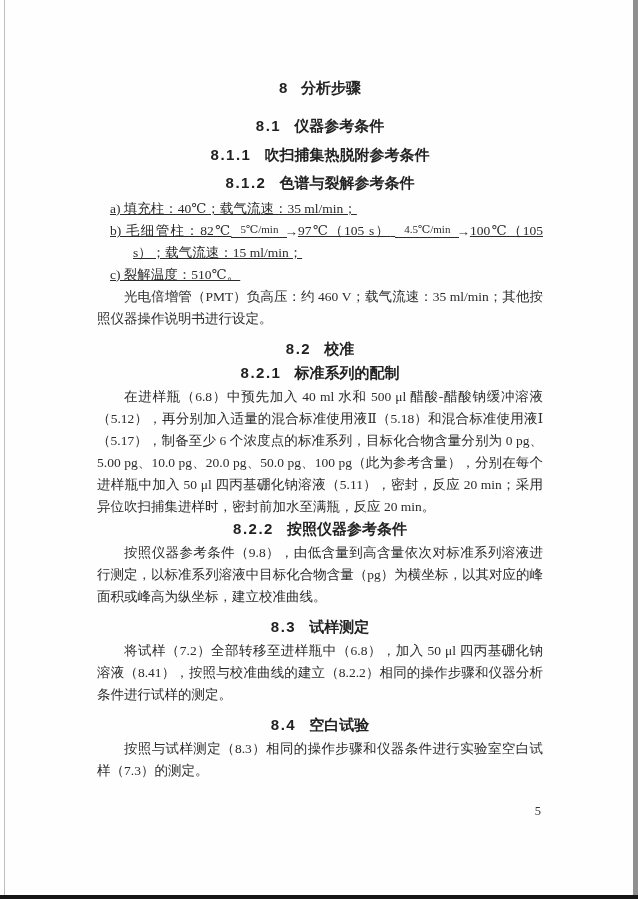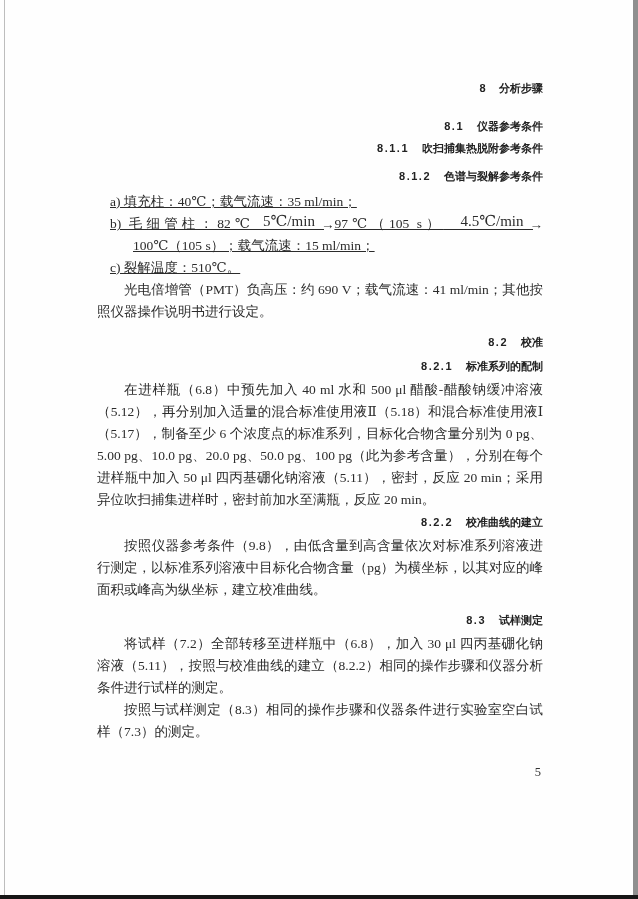--- a/index.html
+++ b/index.html
@@ -17,44 +17,44 @@
   .edge-bottom{position:absolute;left:0;bottom:0;width:100%;height:4px;background:#161616;}
 
   .content{
     position:absolute;left:97px;top:0;width:446px;
     padding-top:77px;
     font-size:13.5px;line-height:22px;
     text-align:justify;
   }
   .hd{
     font-family:"Liberation Sans","DejaVu Sans",sans-serif;
-    font-weight:700;font-size:11px;color:#222;
-    text-align:right;
+    font-weight:700;font-size:15px;color:#222;
+    text-align:center;
   }
   .hd .num{letter-spacing:1.5px;margin-right:13px;}
   .hd-main .num{margin-right:12px;}
   .para{text-indent:2em;margin:0;}
   .list{margin:0;text-decoration:underline;}
   .li{padding-left:36px;text-indent:-23px;margin:0;}
   
   .rxn{display:inline;white-space:nowrap;}
   .rxn-lbl{
     display:inline-block;text-indent:0;
-    font-size:15px;line-height:13px;
+    font-size:11px;line-height:13px;
     padding:0 9px 1px 9px;
     border-bottom:1px solid #2b2b2b;
     vertical-align:2px;
   }
   .rxn-head{display:inline-block;text-indent:0;margin-left:-3px;position:relative;top:1px;}
   .pagenum{
     text-align:right;padding-right:2px;margin-top:18px;
     font-size:12.5px;color:#333;
   }
   
-  .mb16{margin-bottom:16px}.mb7{}.mb6{margin-bottom:6px}
+  .mb16{margin-bottom:16px}.mb7{margin-bottom:7px}.mb6{margin-bottom:6px}
   .mb4{margin-bottom:4px}.mb2{margin-bottom:2px}.mt6{margin-top:8px}
 </style>
 </head>
 <body>
 
 <div class="page">
   <div class="edge-left"></div>
 
   <div class="content">
 
@@ -74,41 +74,44 @@
       <span class="num">8.1.2</span><span>色谱与裂解参考条件</span>
     </div>
     <div class="list">
       <div class="li">a) 填充柱：40℃；载气流速：35 ml/min；</div>
       <div class="li">
         <span>b) 毛细管柱：82℃</span><span class="rxn"><span class="rxn-lbl">5℃/min</span><span class="rxn-head">→</span></span><span>97℃（105 s）</span> <span class="rxn"><span class="rxn-lbl">4.5℃/min</span><span class="rxn-head">→</span></span><span>100℃（105 s）；载气流速：15 ml/min；</span>
       </div>
       <div class="li">c) 裂解温度：510℃。</div>
     </div>
 
-    <p class="para">光电倍增管（PMT）负高压：约 690 V；载气流速：41 ml/min；其他按照仪器操作说明书进行设定。</p>
+    <p class="para">光电倍增管（PMT）负高压：约 460 V；载气流速：35 ml/min；其他按照仪器操作说明书进行设定。</p>
 
     <div class="hd mt6 mb2">
       <span class="num">8.2</span><span>校准</span>
     </div>
 
     <div class="hd mb2">
       <span class="num">8.2.1</span><span>标准系列的配制</span>
     </div>
     <p class="para">在进样瓶（6.8）中预先加入 40 ml 水和 500 μl 醋酸-醋酸钠缓冲溶液（5.12），再分别加入适量的混合标准使用液Ⅱ（5.18）和混合标准使用液Ⅰ（5.17），制备至少 6 个浓度点的标准系列，目标化合物含量分别为 0 pg、5.00 pg、10.0 pg、20.0 pg、50.0 pg、100 pg（此为参考含量），分别在每个进样瓶中加入 50 μl 四丙基硼化钠溶液（5.11），密封，反应 20 min；采用异位吹扫捕集进样时，密封前加水至满瓶，反应 20 min。</p>
 
     <div class="hd mb2">
-      <span class="num">8.2.2</span><span>校准曲线的建立</span>
+      <span class="num">8.2.2</span><span>按照仪器参考条件</span>
     </div>
     <p class="para">按照仪器参考条件（9.8），由低含量到高含量依次对标准系列溶液进行测定，以标准系列溶液中目标化合物含量（pg）为横坐标，以其对应的峰面积或峰高为纵坐标，建立校准曲线。</p>
 
     <div class="hd mt6 mb2">
       <span class="num">8.3</span><span>试样测定</span>
     </div>
-    <p class="para">将试样（7.2）全部转移至进样瓶中（6.8），加入 30 μl 四丙基硼化钠溶液（5.11），按照与校准曲线的建立（8.2.2）相同的操作步骤和仪器分析条件进行试样的测定。</p>
+    <p class="para">将试样（7.2）全部转移至进样瓶中（6.8），加入 50 μl 四丙基硼化钠溶液（8.41），按照与校准曲线的建立（8.2.2）相同的操作步骤和仪器分析条件进行试样的测定。</p>
 
+    <div class="hd mt6 mb2">
+      <span class="num">8.4</span><span>空白试验</span>
+    </div>
     <p class="para">按照与试样测定（8.3）相同的操作步骤和仪器条件进行实验室空白试样（7.3）的测定。</p>
 
     <div class="pagenum">5</div>
   </div>
 
   <div class="edge-right"></div>
   <div class="edge-bottom"></div>
 </div>
 
 </body></html>

